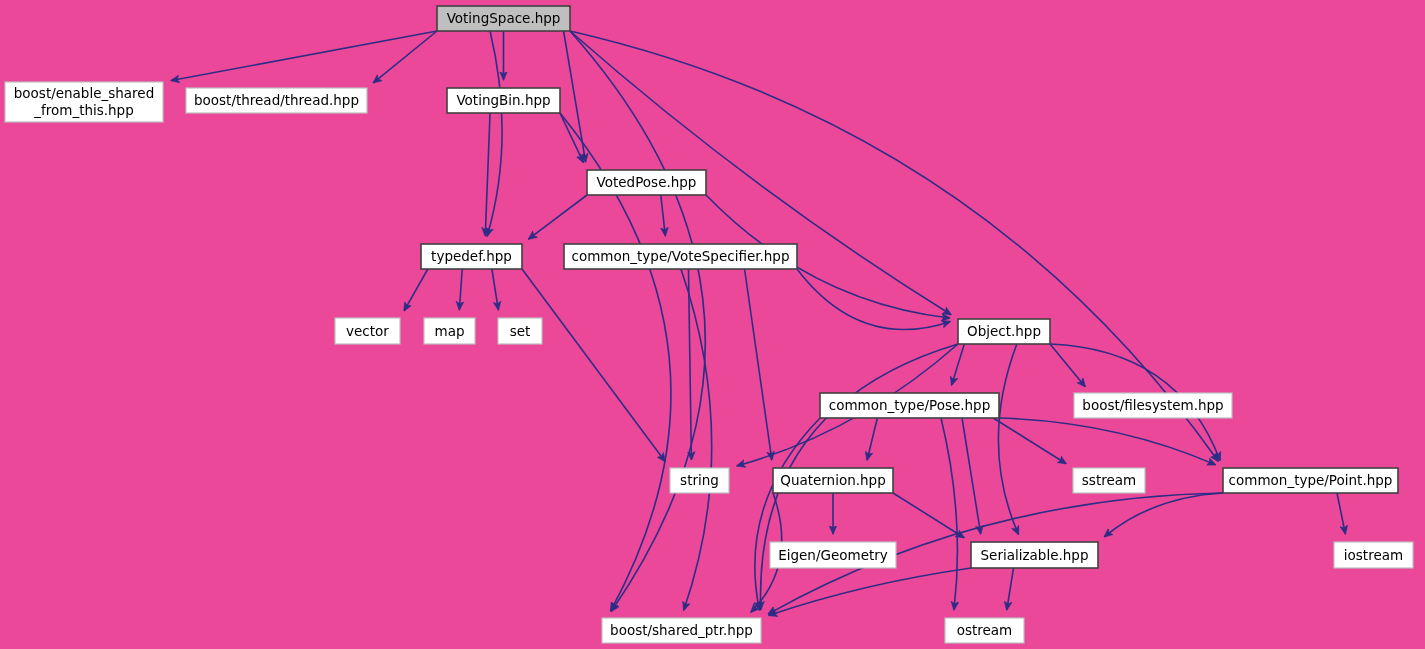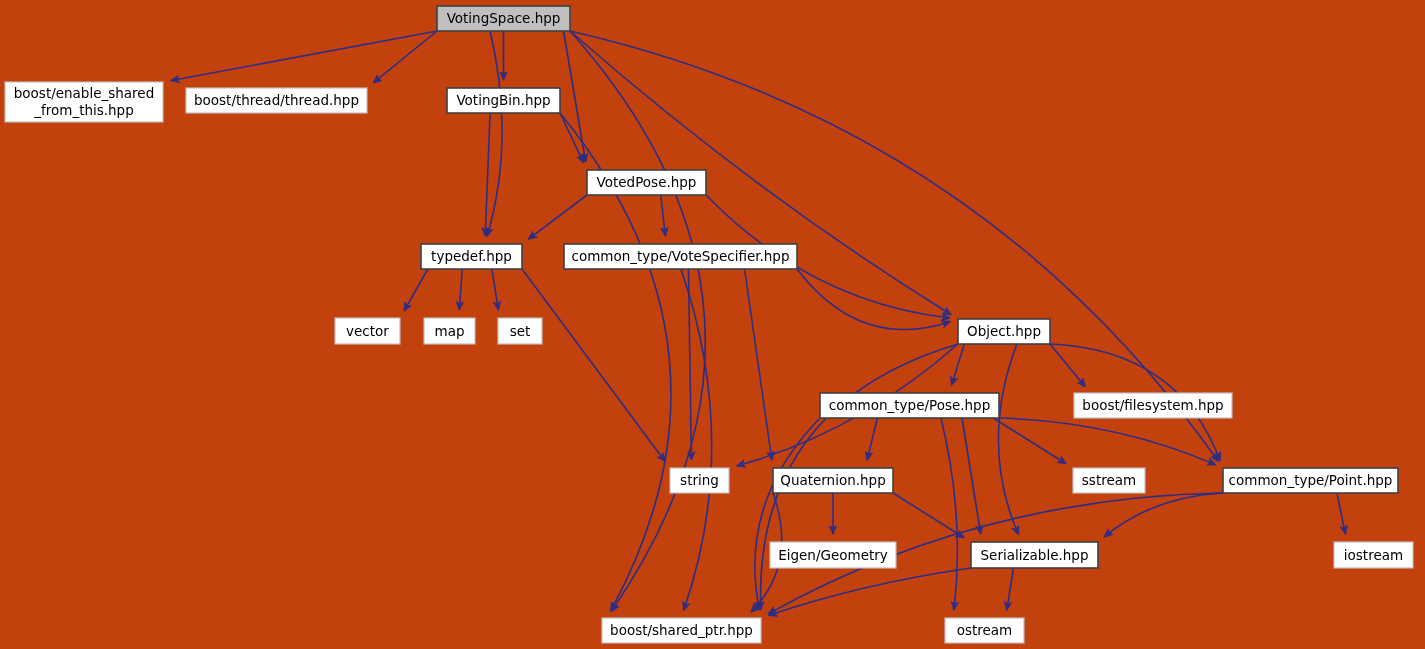--- a/index.html
+++ b/index.html
@@ -4,21 +4,21 @@
 <style>
   html, body {
     margin: 0;
     padding: 0;
     background: #ffffff;
   }
   #canvas {
     position: relative;
     width: 1425px;
     height: 649px;
-    background: #c2410c;
+    background: #ec4899;
     font-family: "DejaVu Sans", "Liberation Sans", sans-serif;
     overflow: hidden;
   }
   svg#graph {
     position: absolute;
     left: 0;
     top: 0;
     width: 1425px;
     height: 649px;
   }

